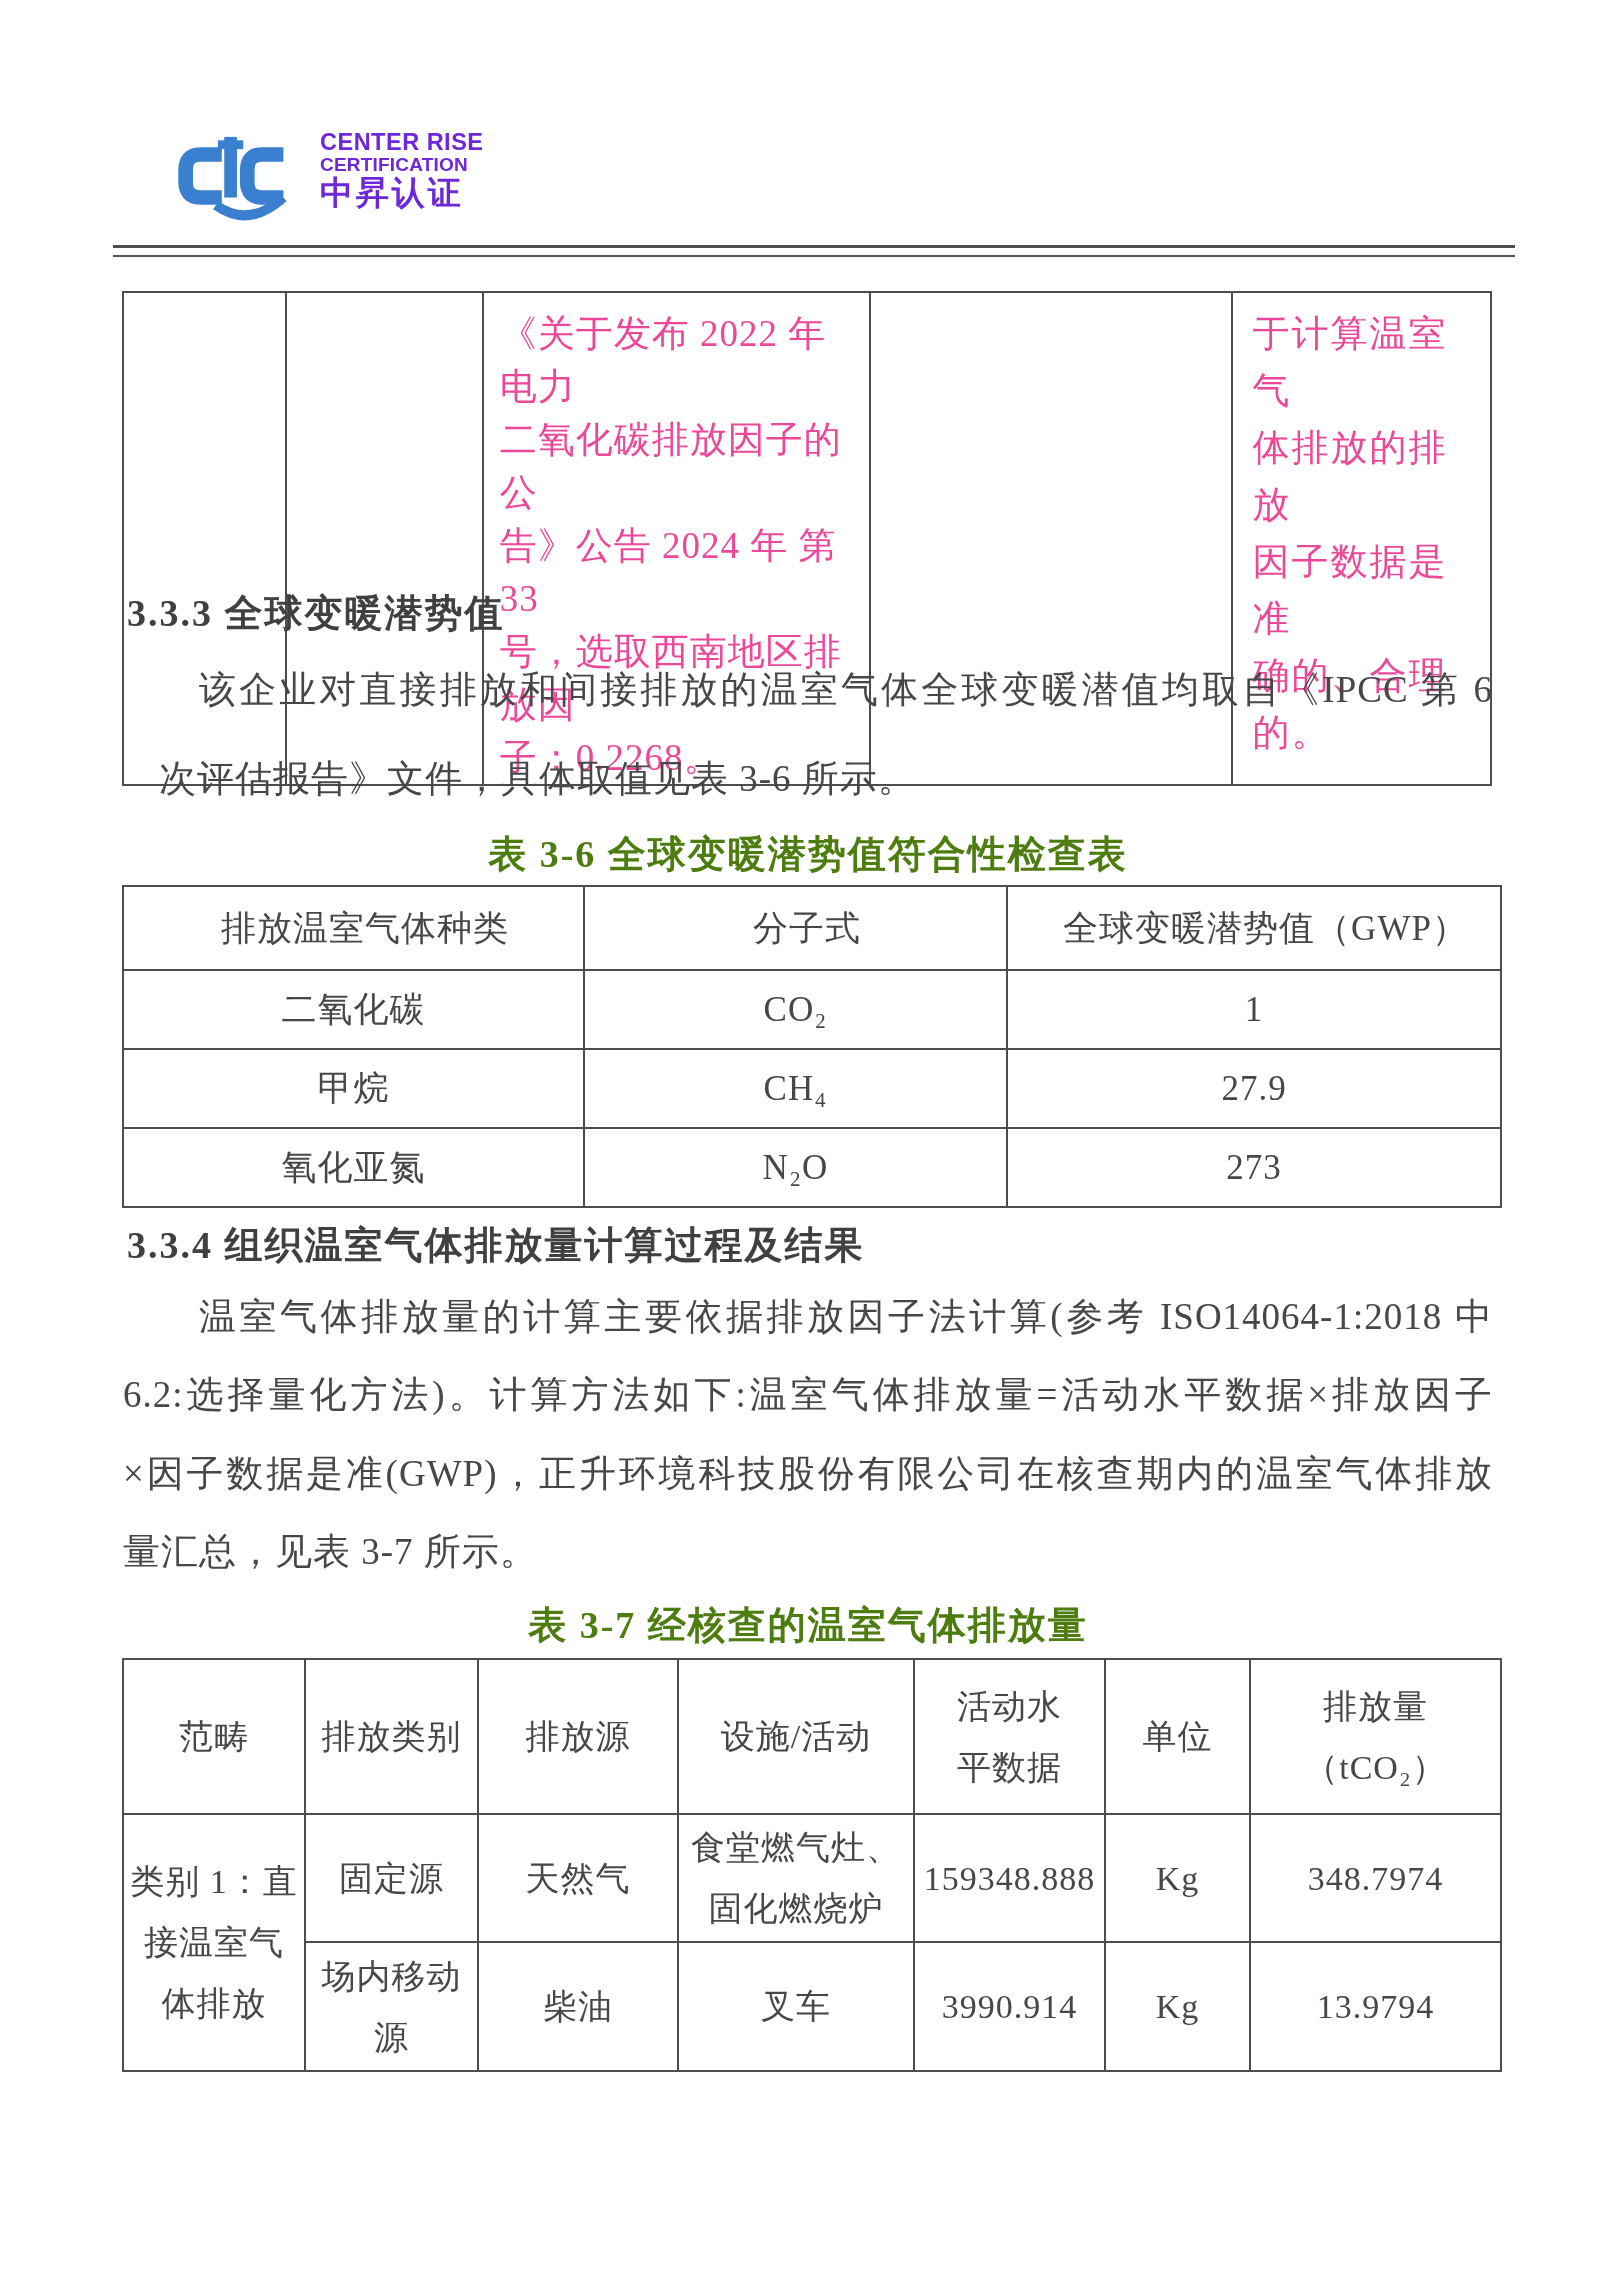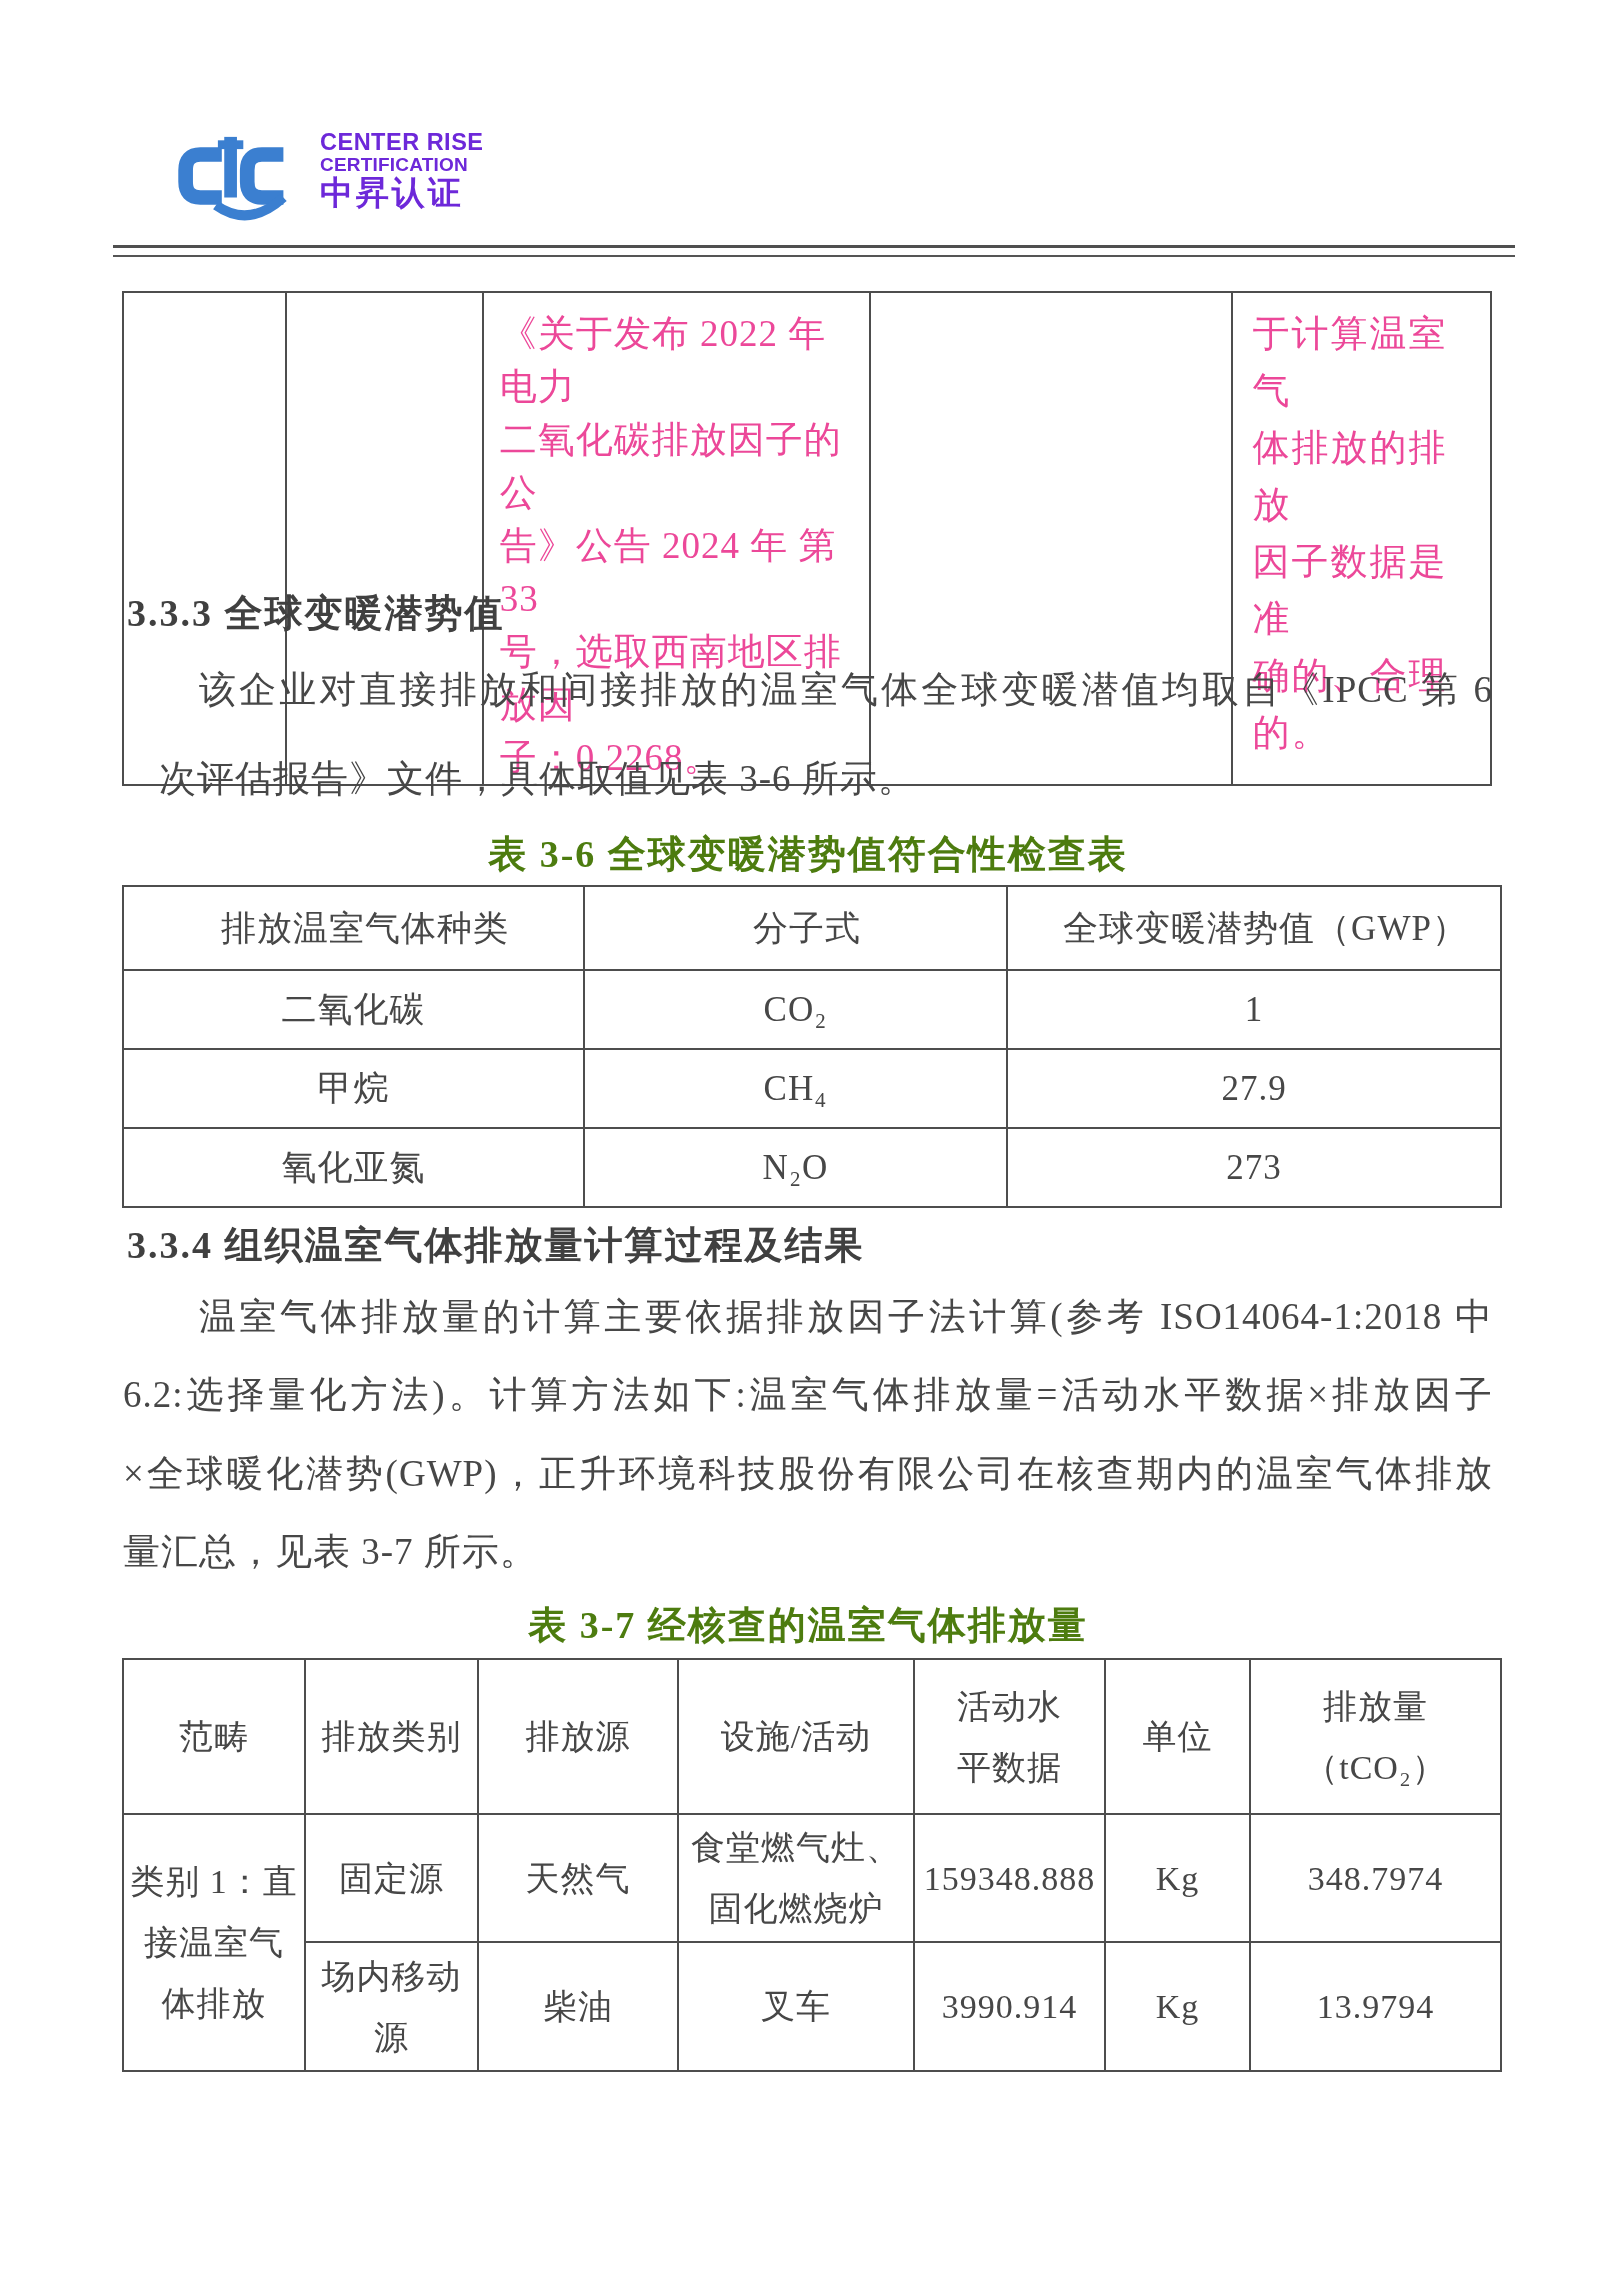--- a/index.html
+++ b/index.html
@@ -128,21 +128,21 @@
       <td>氧化亚氮</td>
       <td>N₂O</td>
       <td>273</td>
     </tr>
   </tbody>
     </table>
 
   <div class="h-sec" style="top:1220px;">3.3.4 组织温室气体排放量计算过程及结果</div>
   <div class="pline indent jfull" style="top:1292px;">温室气体排放量的计算主要依据排放因子法计算(参考 ISO14064-1:2018 中</div>
   <div class="pline jfull" style="top:1370px;">6.2:选择量化方法)。计算方法如下:温室气体排放量=活动水平数据×排放因子</div>
-  <div class="pline jfull" style="top:1449px;">×全球暖化潜势(GWP)，正升环境科技股份有限公司在核查期内的温室气体排放</div>
+  <div class="pline jfull" style="top:1449px;">×因子数据是准(GWP)，正升环境科技股份有限公司在核查期内的温室气体排放</div>
   <div class="pline" style="top:1527px;">量汇总，见表 3-7 所示。</div>
 
   <div class="tbl-title" style="top:1600px;">表 3-7 经核查的温室气体排放量</div>
   <table class="doc-table t37" style="top:1658px;width:1378px;border-radius:29px;">
     <colgroup>
       <col style="width:182px">
         <col style="width:173px">
         <col style="width:200px">
         <col style="width:236px">
       <col style="width:191px">

